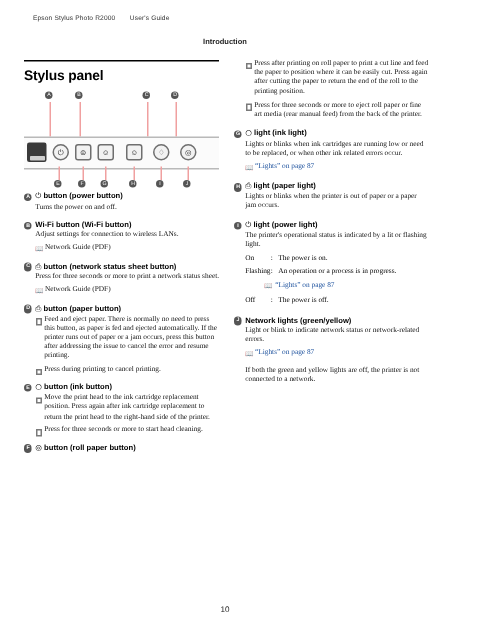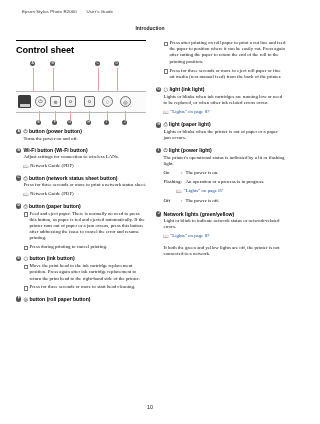--- a/index.html
+++ b/index.html
@@ -132,21 +132,21 @@
   <div class="runhead">
     <span>Epson Stylus Photo R2000</span>
     <span class="sep"></span>
     <span>User's Guide</span>
   </div>
 
   <div class="chapter">Introduction</div>
 
   <div class="col col-left">
     <div class="rule"></div>
-    <h1 class="section">Control sheet</h1>
+    <h1 class="section">Stylus panel</h1>
 
     <div class="figure">
       <div class="fig-top-badges">
         <span class="cbadge" style="left:14px;">A</span>
         <span class="cbadge" style="left:34px;">B</span>
         <span class="cbadge" style="left:79px;">C</span>
         <span class="cbadge" style="left:98px;">D</span>
         <span class="leader" style="left:16.5px;top:7px;height:26px;"></span>
         <span class="leader" style="left:36.5px;top:7px;height:26px;"></span>
         <span class="leader" style="left:81.5px;top:7px;height:26px;"></span>

